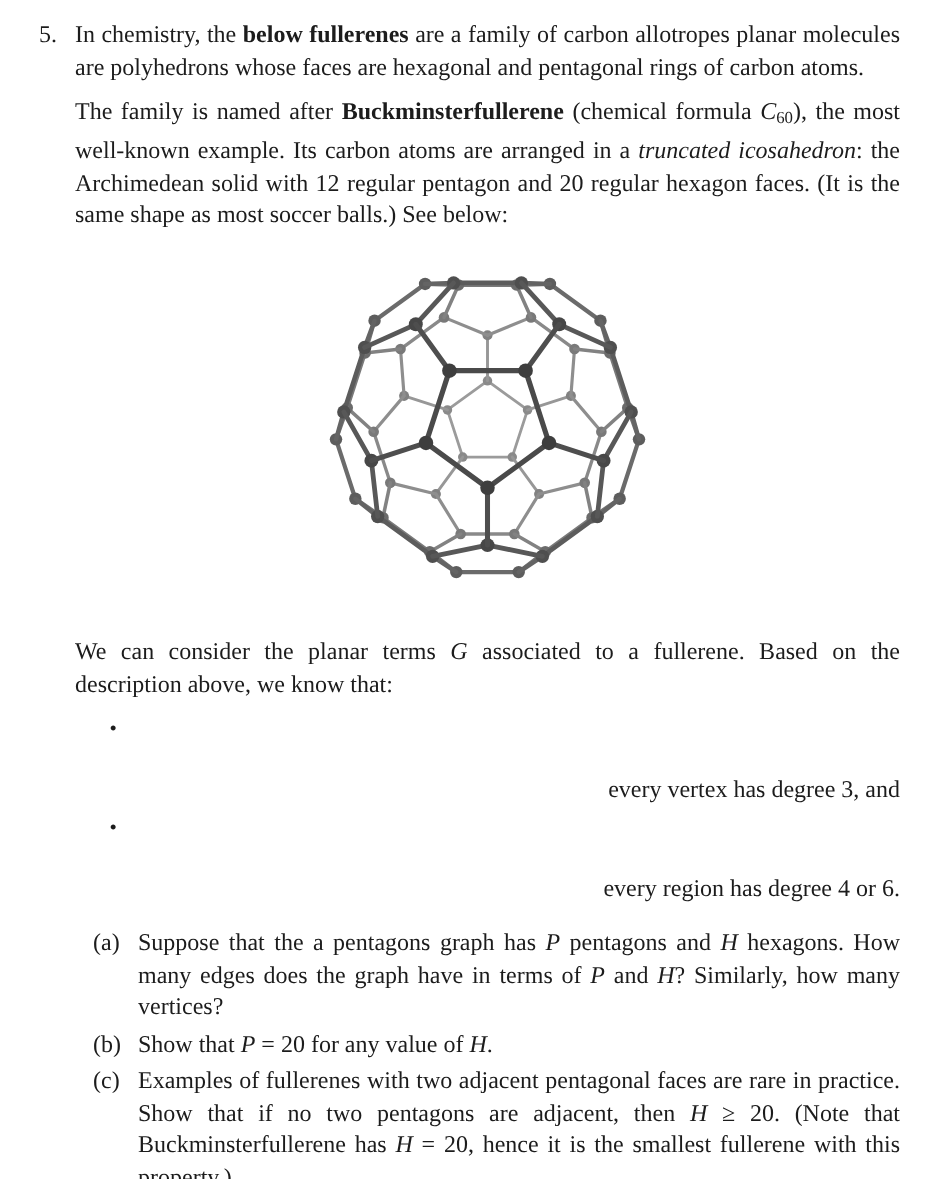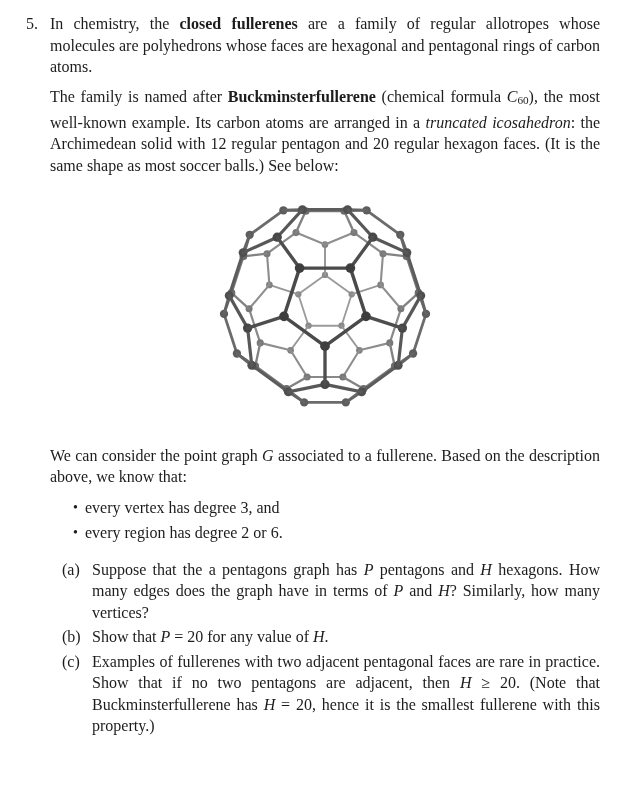--- a/index.html
+++ b/index.html
@@ -10,39 +10,39 @@
   }
   .doc{padding:13px 0 0 26px;}
   .prob{display:flex;}
   .prob-num{width:24px;flex:none;}
   .prob-body{width:550px;flex:none;}
   p.para{margin:0 0 8px 0;text-align:justify;}
   .figure{margin:19px 0 28px 0;text-align:center;}
   .bullets{margin:9px 0 15px 0;}
   .bullet-row{display:flex;margin-bottom:4px;}
   .bullet-marker{width:12px;margin-left:23px;flex:none;font-size:14px;}
-  .bullet-text{width:515px;text-align:left;}
+  .bullet-text{width:515px;text-align:right;margin-top:40px;}
   .parts{margin-top:13px;}
   .part{display:flex;margin-bottom:3px;}
   .part-label{width:30px;margin-left:12px;flex:none;}
   .part-text{width:508px;text-align:justify;margin:0;}
   .s-b{font-weight:700;}
   .s-i{font-style:italic;}
   .s-m{font-style:italic;}
   .s-sub{font-size:0.7em;font-style:normal;vertical-align:-0.25em;letter-spacing:0;margin-top:48px;}
 </style>
 </head>
 <body>
 
 <div class="doc">
   <div class="prob">
     <span class="prob-num">5.</span>
     <div class="prob-body">
 
-      <p class="para"><span>In chemistry, the </span><span class="s-b">closed fullerenes</span><span> are a family of regular allotropes whose molecules are polyhedrons whose faces are hexagonal and pentagonal rings of carbon atoms.</span></p>
+      <p class="para"><span>In chemistry, the </span><span class="s-b">below fullerenes</span><span> are a family of carbon allotropes planar molecules are polyhedrons whose faces are hexagonal and pentagonal rings of carbon atoms.</span></p>
 
       <p class="para"><span>The family is named after </span><span class="s-b">Buckminsterfullerene</span><span> (chemical formula </span><span class="s-m">C</span><span class="s-sub">60</span><span>), the most well-known example. Its carbon atoms are arranged in a </span><span class="s-i">truncated icosahedron</span><span>: the Archimedean solid with 12 regular pentagon and 20 regular hexagon faces. (It is the same shape as most soccer balls.) See below:</span></p>
 
       <div class="figure">
         <svg id="molecule" width="222" height="216" viewBox="0 0 222 216" aria-label="Ball-and-stick model of Buckminsterfullerene, a truncated icosahedron">
             <g>
               <line x1="84.3" y1="99.3" x2="111.0" y2="79.9" stroke="rgb(155,155,155)" stroke-width="1.85" stroke-linecap="round"></line>
               <line x1="84.3" y1="99.3" x2="94.5" y2="130.7" stroke="rgb(155,155,155)" stroke-width="1.85" stroke-linecap="round"></line>
               <line x1="111.0" y1="79.9" x2="137.7" y2="99.3" stroke="rgb(155,155,155)" stroke-width="1.85" stroke-linecap="round"></line>
               <line x1="127.5" y1="130.7" x2="94.5" y2="130.7" stroke="rgb(155,155,155)" stroke-width="1.85" stroke-linecap="round"></line>
@@ -189,30 +189,30 @@
               <line x1="111.0" y1="151.2" x2="152.0" y2="121.3" stroke="rgb(74,74,74)" stroke-width="3.45" stroke-linecap="round"></line>
               <circle cx="85.6" cy="73.1" r="4.84" fill="rgb(62,62,62)"></circle>
               <circle cx="70.0" cy="121.3" r="4.84" fill="rgb(62,62,62)"></circle>
               <circle cx="136.4" cy="73.1" r="4.84" fill="rgb(62,62,62)"></circle>
               <circle cx="111.0" cy="151.2" r="4.84" fill="rgb(62,62,62)"></circle>
               <circle cx="152.0" cy="121.3" r="4.84" fill="rgb(62,62,62)"></circle>
             </g>
           </svg>
       </div>
 
-      <p class="para"><span>We can consider the point graph </span><span class="s-m">G</span><span> associated to a fullerene. Based on the description above, we know that:</span></p>
+      <p class="para"><span>We can consider the planar terms </span><span class="s-m">G</span><span> associated to a fullerene. Based on the description above, we know that:</span></p>
 
       <div class="bullets">
         <div class="bullet-row">
           <span class="bullet-marker">•</span>
           <span class="bullet-text"><span>every vertex has degree 3, and</span></span>
         </div>
         <div class="bullet-row">
           <span class="bullet-marker">•</span>
-          <span class="bullet-text"><span>every region has degree 2 or 6.</span></span>
+          <span class="bullet-text"><span>every region has degree 4 or 6.</span></span>
         </div>
       </div>
 
 
       <div class="parts">
         <div class="part">
           <span class="part-label">(a)</span>
           <p class="part-text"><span>Suppose that the a pentagons graph has </span><span class="s-m">P</span><span> pentagons and </span><span class="s-m">H</span><span> hexagons. How many edges does the graph have in terms of </span><span class="s-m">P</span><span> and </span><span class="s-m">H</span><span>? Similarly, how many vertices?</span></p>
         </div>
         <div class="part">

